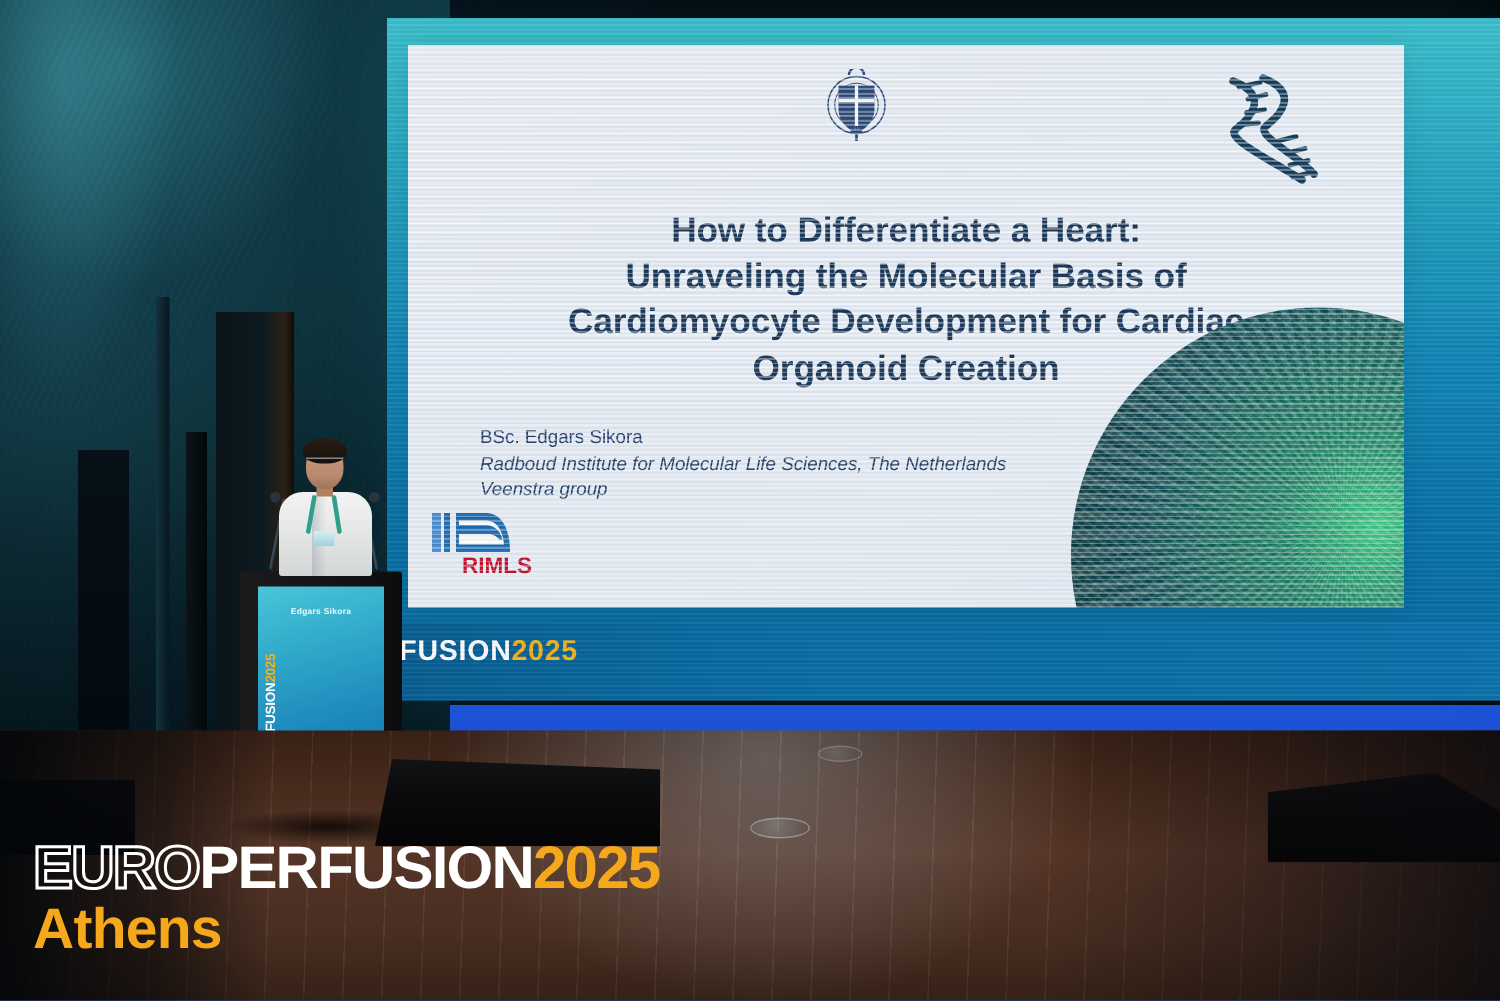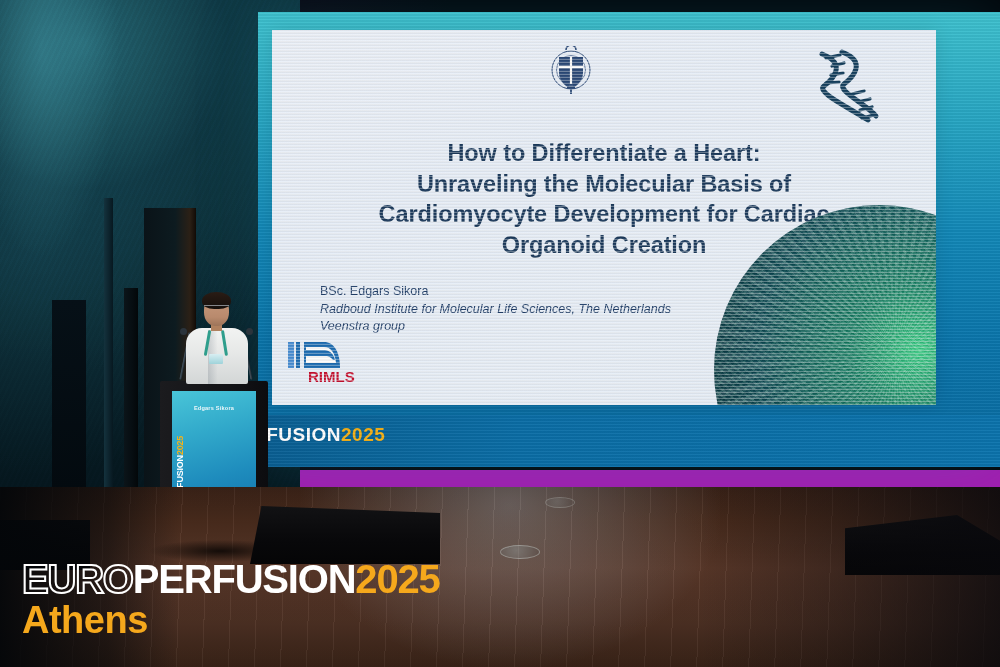--- a/index.html
+++ b/index.html
@@ -1,19 +1,19 @@
 <!DOCTYPE html>
 <html><head>
 <meta charset="utf-8">
 <style>
   html,body{margin:0;padding:0;background:#000;}
   .stage{
     position:relative;width:1000px;height:667px;overflow:hidden;
     font-family:"Liberation Sans", sans-serif;
-    background:#a21caf;
+    background:#1d4ed8;
   }
 
   
   .room-wall{
     position:absolute;left:0;top:0;width:300px;height:560px;
     background:
       radial-gradient(circle at 28% 8%, rgba(60,150,165,.55) 0%, rgba(25,85,100,.30) 26%, rgba(8,30,38,0) 58%),
       radial-gradient(circle at 12% 45%, rgba(30,95,110,.35) 0%, rgba(8,30,38,0) 55%),
       linear-gradient(180deg,#0a2c36 0%,#0a2730 40%,#061a22 78%,#04121a 100%);
   }

